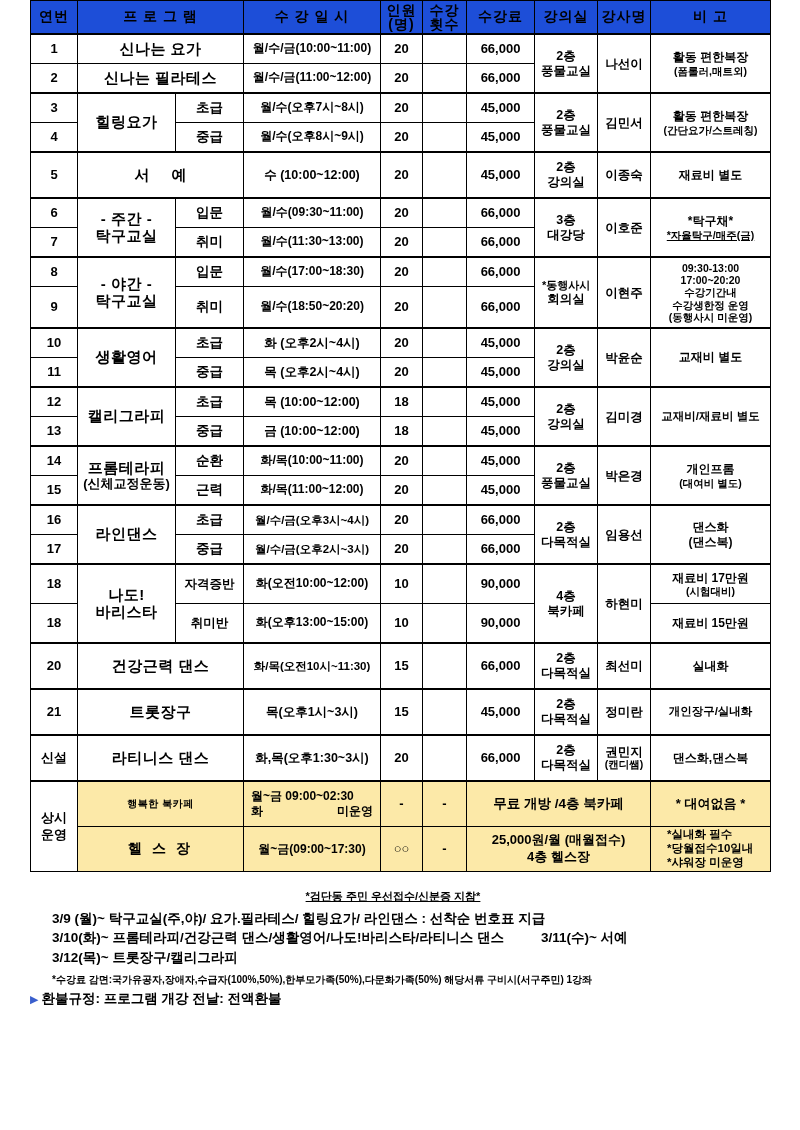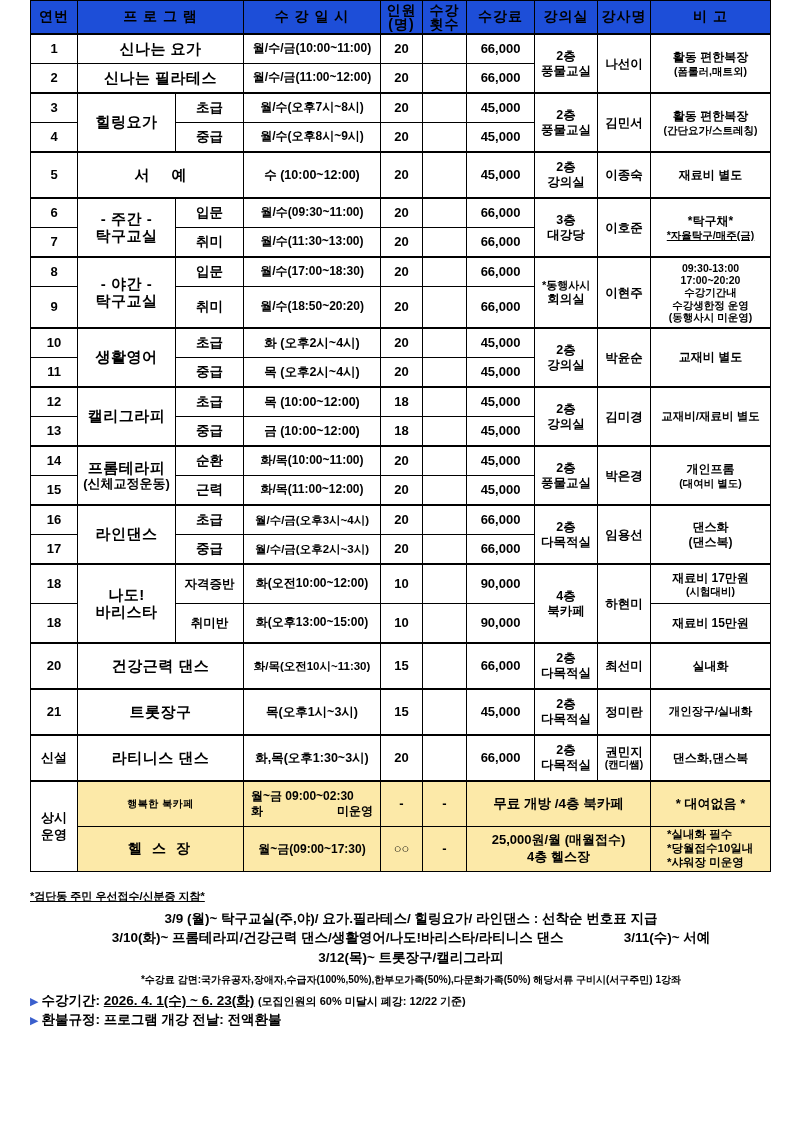--- a/index.html
+++ b/index.html
@@ -121,23 +121,23 @@
     line-height: 1.45;
     font-weight: bold;
     color: #000;
   }
   .notes .ln { white-space: nowrap; }
   .tri { color: #3a5fcd; font-size: 11px; margin-right: 3px; }
   .red { color: #e8192c; }
   .und { text-decoration: underline; }
   .sm { font-size: 11px; font-weight: bold; }
   .xsm { font-size: 10px; font-weight: bold; }
-  .indent1 { padding-left: 22px; text-align: center; }
-  .rightnote { display:inline-block; margin-left: 60px; }
-  .line-prio { text-align: left; padding-right: 14px; }
+  .indent1 { padding-left: 22px; }
+  .rightnote { display:inline-block; margin-left: 37px; }
+  .line-prio { text-align: center; padding-right: 14px; }
   .line-prio span { text-decoration: underline; }
   .gap-sm { margin-top: 3px; }
 </style>
 </head>
 <body>
 
 <div class="page">
 
 
   <table class="sched">
@@ -551,25 +551,20 @@
     </div>
 
     <div class="ln indent1">
       <span>3/12(목)~ 트롯장구/캘리그라피</span>
     </div>
 
     <div class="ln indent1" style="margin-top:2px">
       <span class="xsm">*수강료 감면:국가유공자,장애자,수급자(100%,50%),한부모가족(50%),다문화가족(50%) 해당서류 구비시(서구주민) 1강좌</span>
     </div>
 
-    <div class="ln" style="margin-top:2px">
-      <span class="tri">▶</span><span>수강기간:</span>
-      <span class="und">2026. 4. 1(수) ~ 6. 23(화)</span>
-      <span class="sm">(모집인원의 60% 미달시 폐강: 12/22 기준)</span>
-    </div>
 
     <div class="ln">
       <span class="tri">▶</span><span>환불규정:</span>
       <span>프로그램 개강 전날: 전액환불</span>
     </div>
 
   </div>
 </div>
 
 </body></html>

